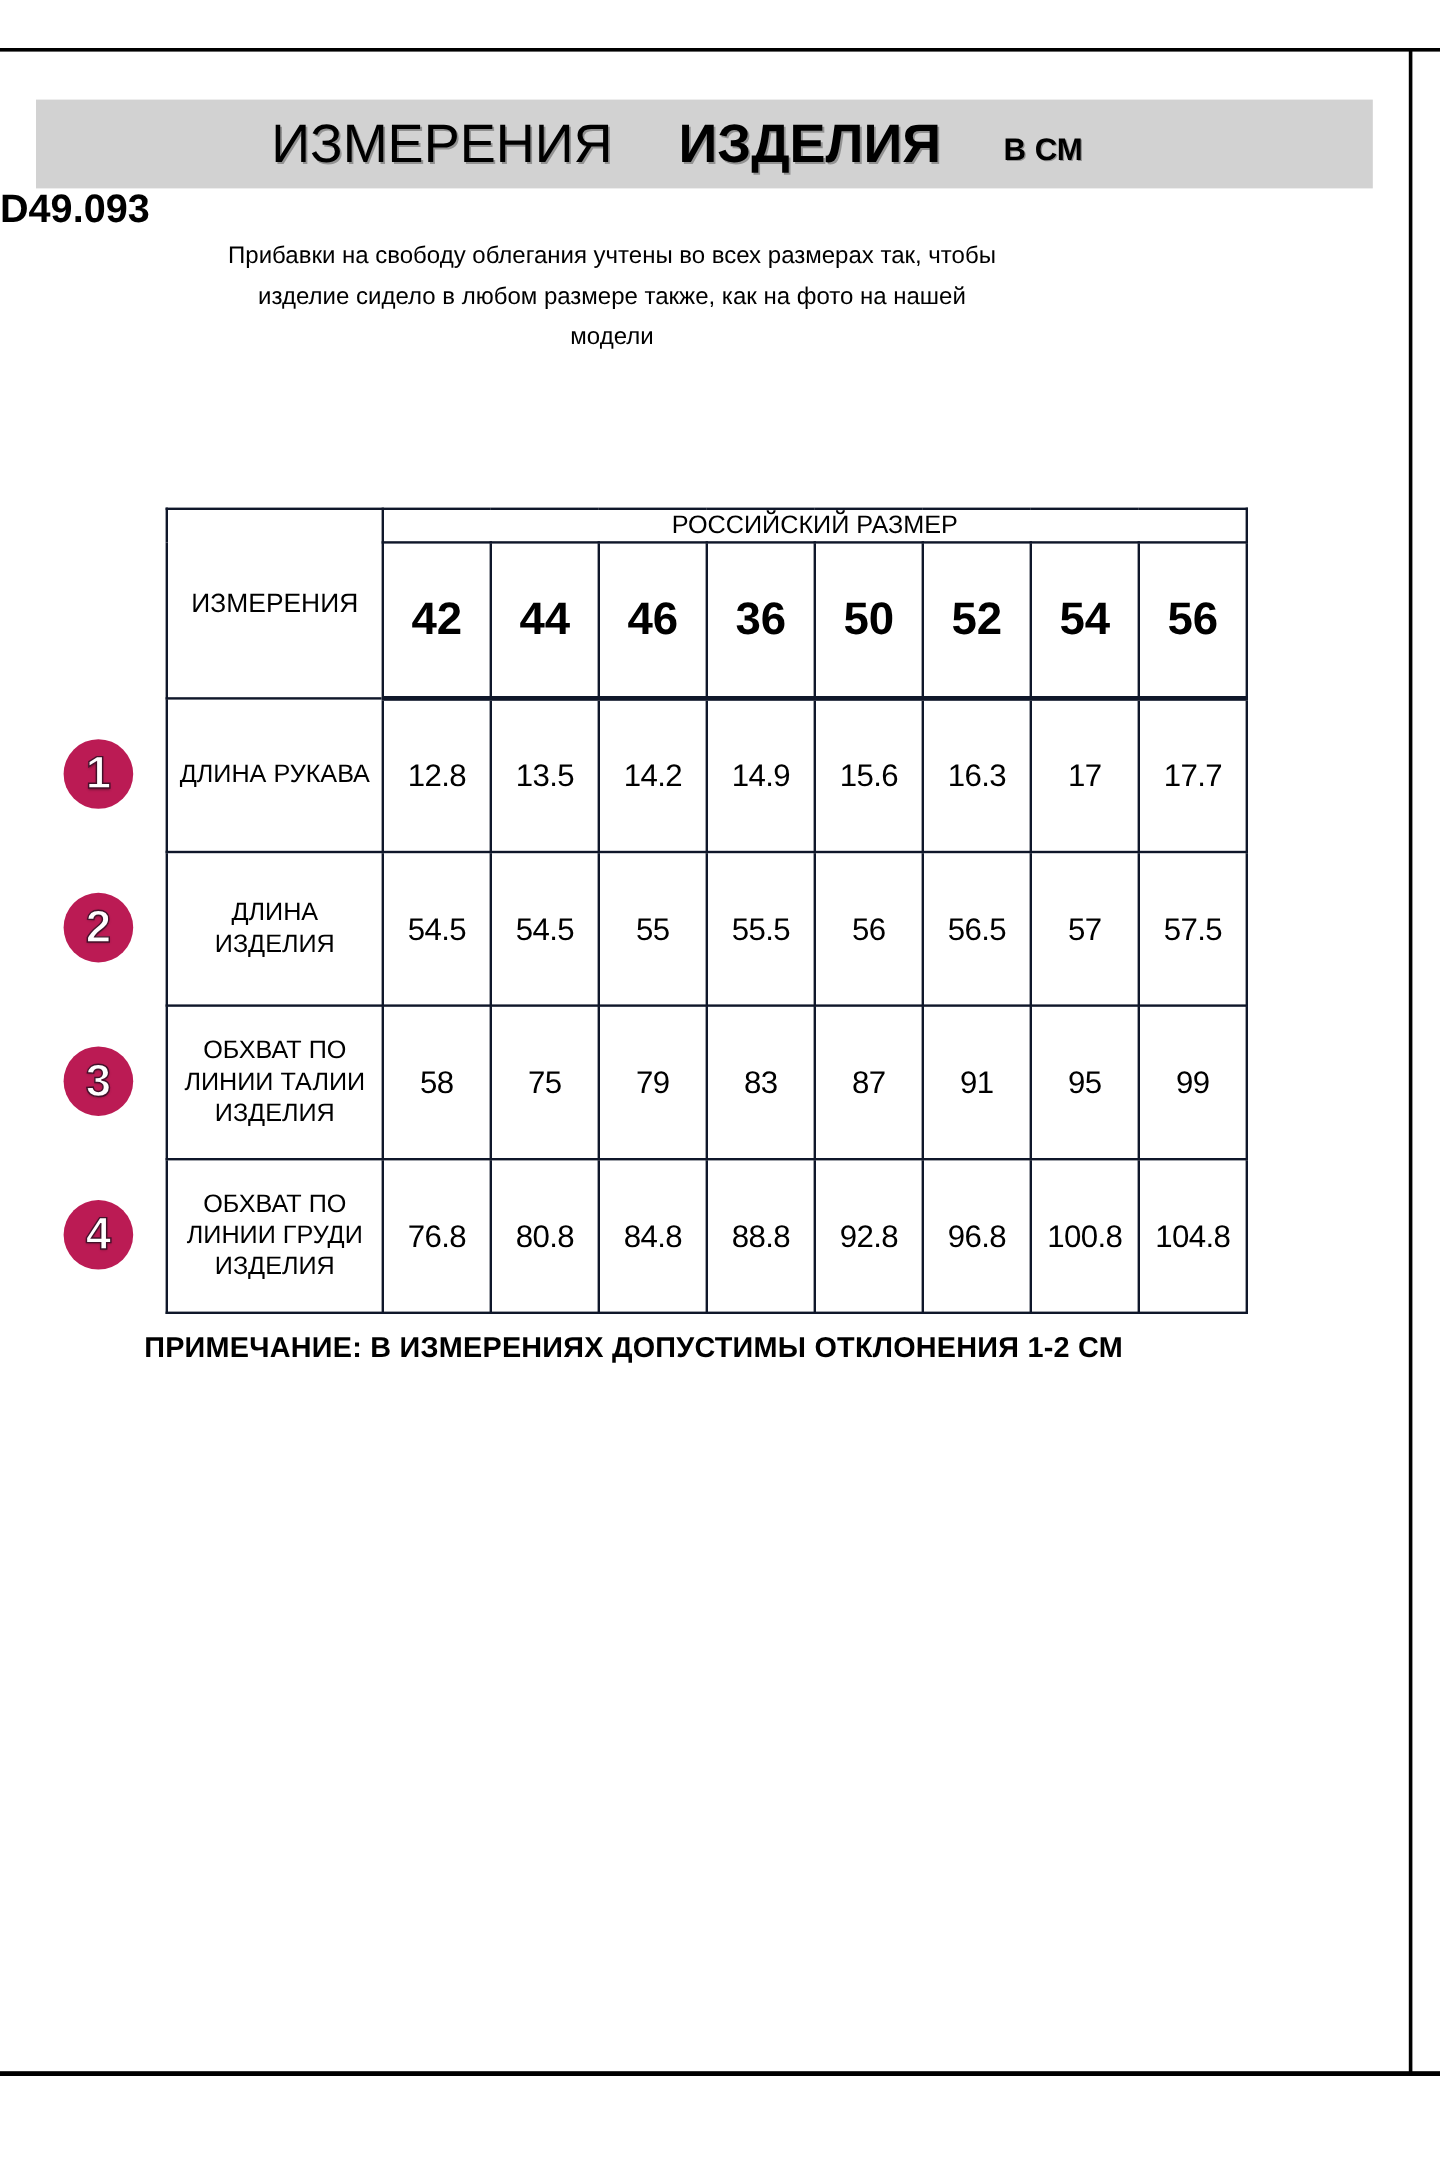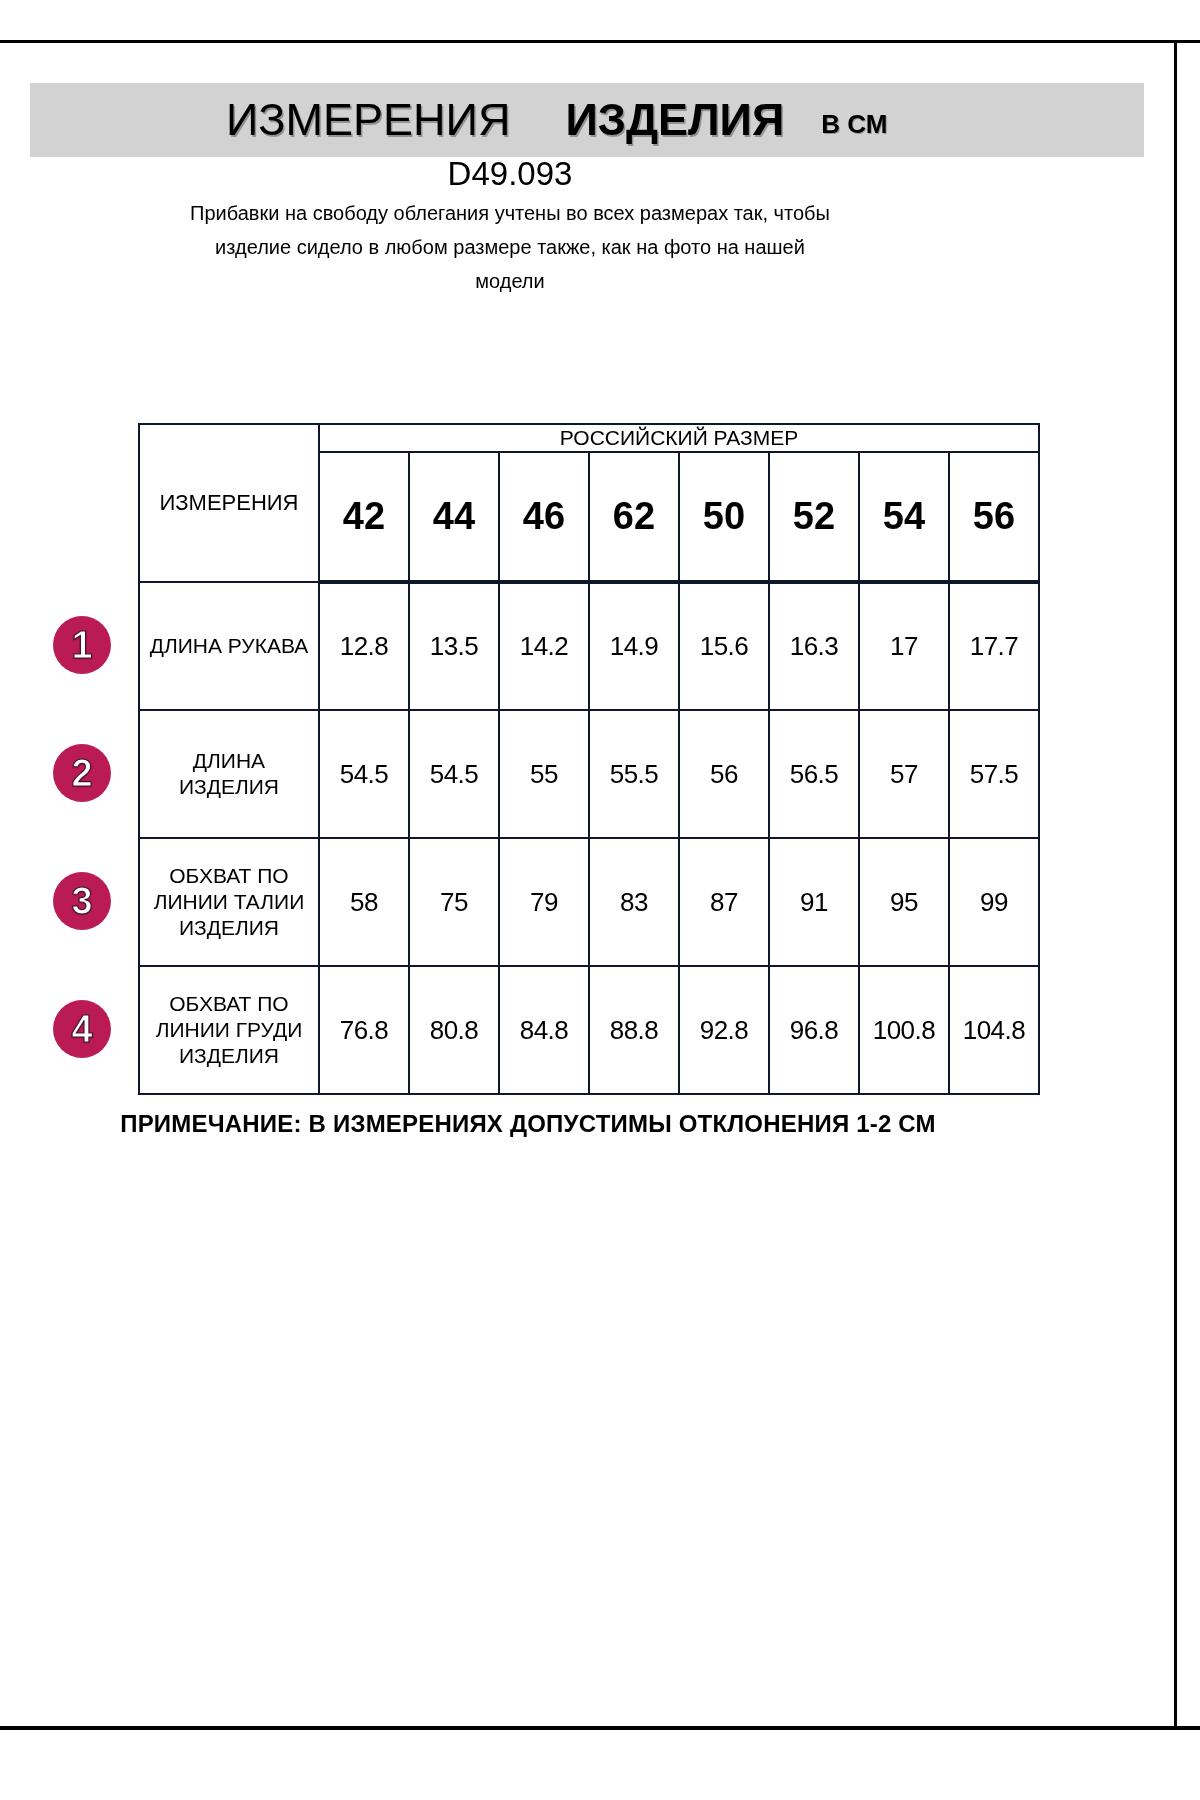--- a/index.html
+++ b/index.html
@@ -28,28 +28,28 @@
     margin-left: 196px;
     font-size: 45px; font-weight: 500; letter-spacing: 0px;
     text-shadow: 1.5px 1.5px 0 rgba(0,0,0,0.30);
   }
   .title-band .t2 {
     margin-left: 55px;
     font-size: 45px; font-weight: 800;
     text-shadow: 1.5px 1.5px 0 rgba(0,0,0,0.30);
   }
   .title-band .t3 {
-    margin-left: 37px; position: relative; top: 4px;
+    margin-left: 52px; position: relative; top: 4px;
     font-size: 26px; font-weight: 700;
     text-shadow: 1px 1px 0 rgba(0,0,0,0.30);
   }
 
   .model {
     position: absolute; left: 0; top: 155px; width: 1020px;
-    text-align: center; font-size: 33px; font-weight: 400;
+    text-align: left; font-size: 33px; font-weight: 700;
   }
   .desc {
     position: absolute; left: 0; top: 196px; width: 1020px;
     text-align: center; font-size: 20px; line-height: 34px;
     white-space: pre-line;
   }
 
   
   table.size-table {
     position: absolute; left: 138px; top: 423px;
@@ -112,21 +112,21 @@
   <table class="size-table">
     <tbody>
         <tr class="hr1">
       <td class="corner" rowspan="2">ИЗМЕРЕНИЯ</td>
       <td class="group" colspan="8">РОССИЙСКИЙ РАЗМЕР</td>
     </tr>
     <tr class="hr2">
       <td>42</td>
       <td>44</td>
       <td>46</td>
-      <td>62</td>
+      <td>36</td>
       <td>50</td>
       <td>52</td>
       <td>54</td>
       <td>56</td>
     </tr>
     <tr class="data-row">
       <td class="label">ДЛИНА РУКАВА</td>
       <td class="val">12.8</td>
       <td class="val">13.5</td>
       <td class="val">14.2</td>

